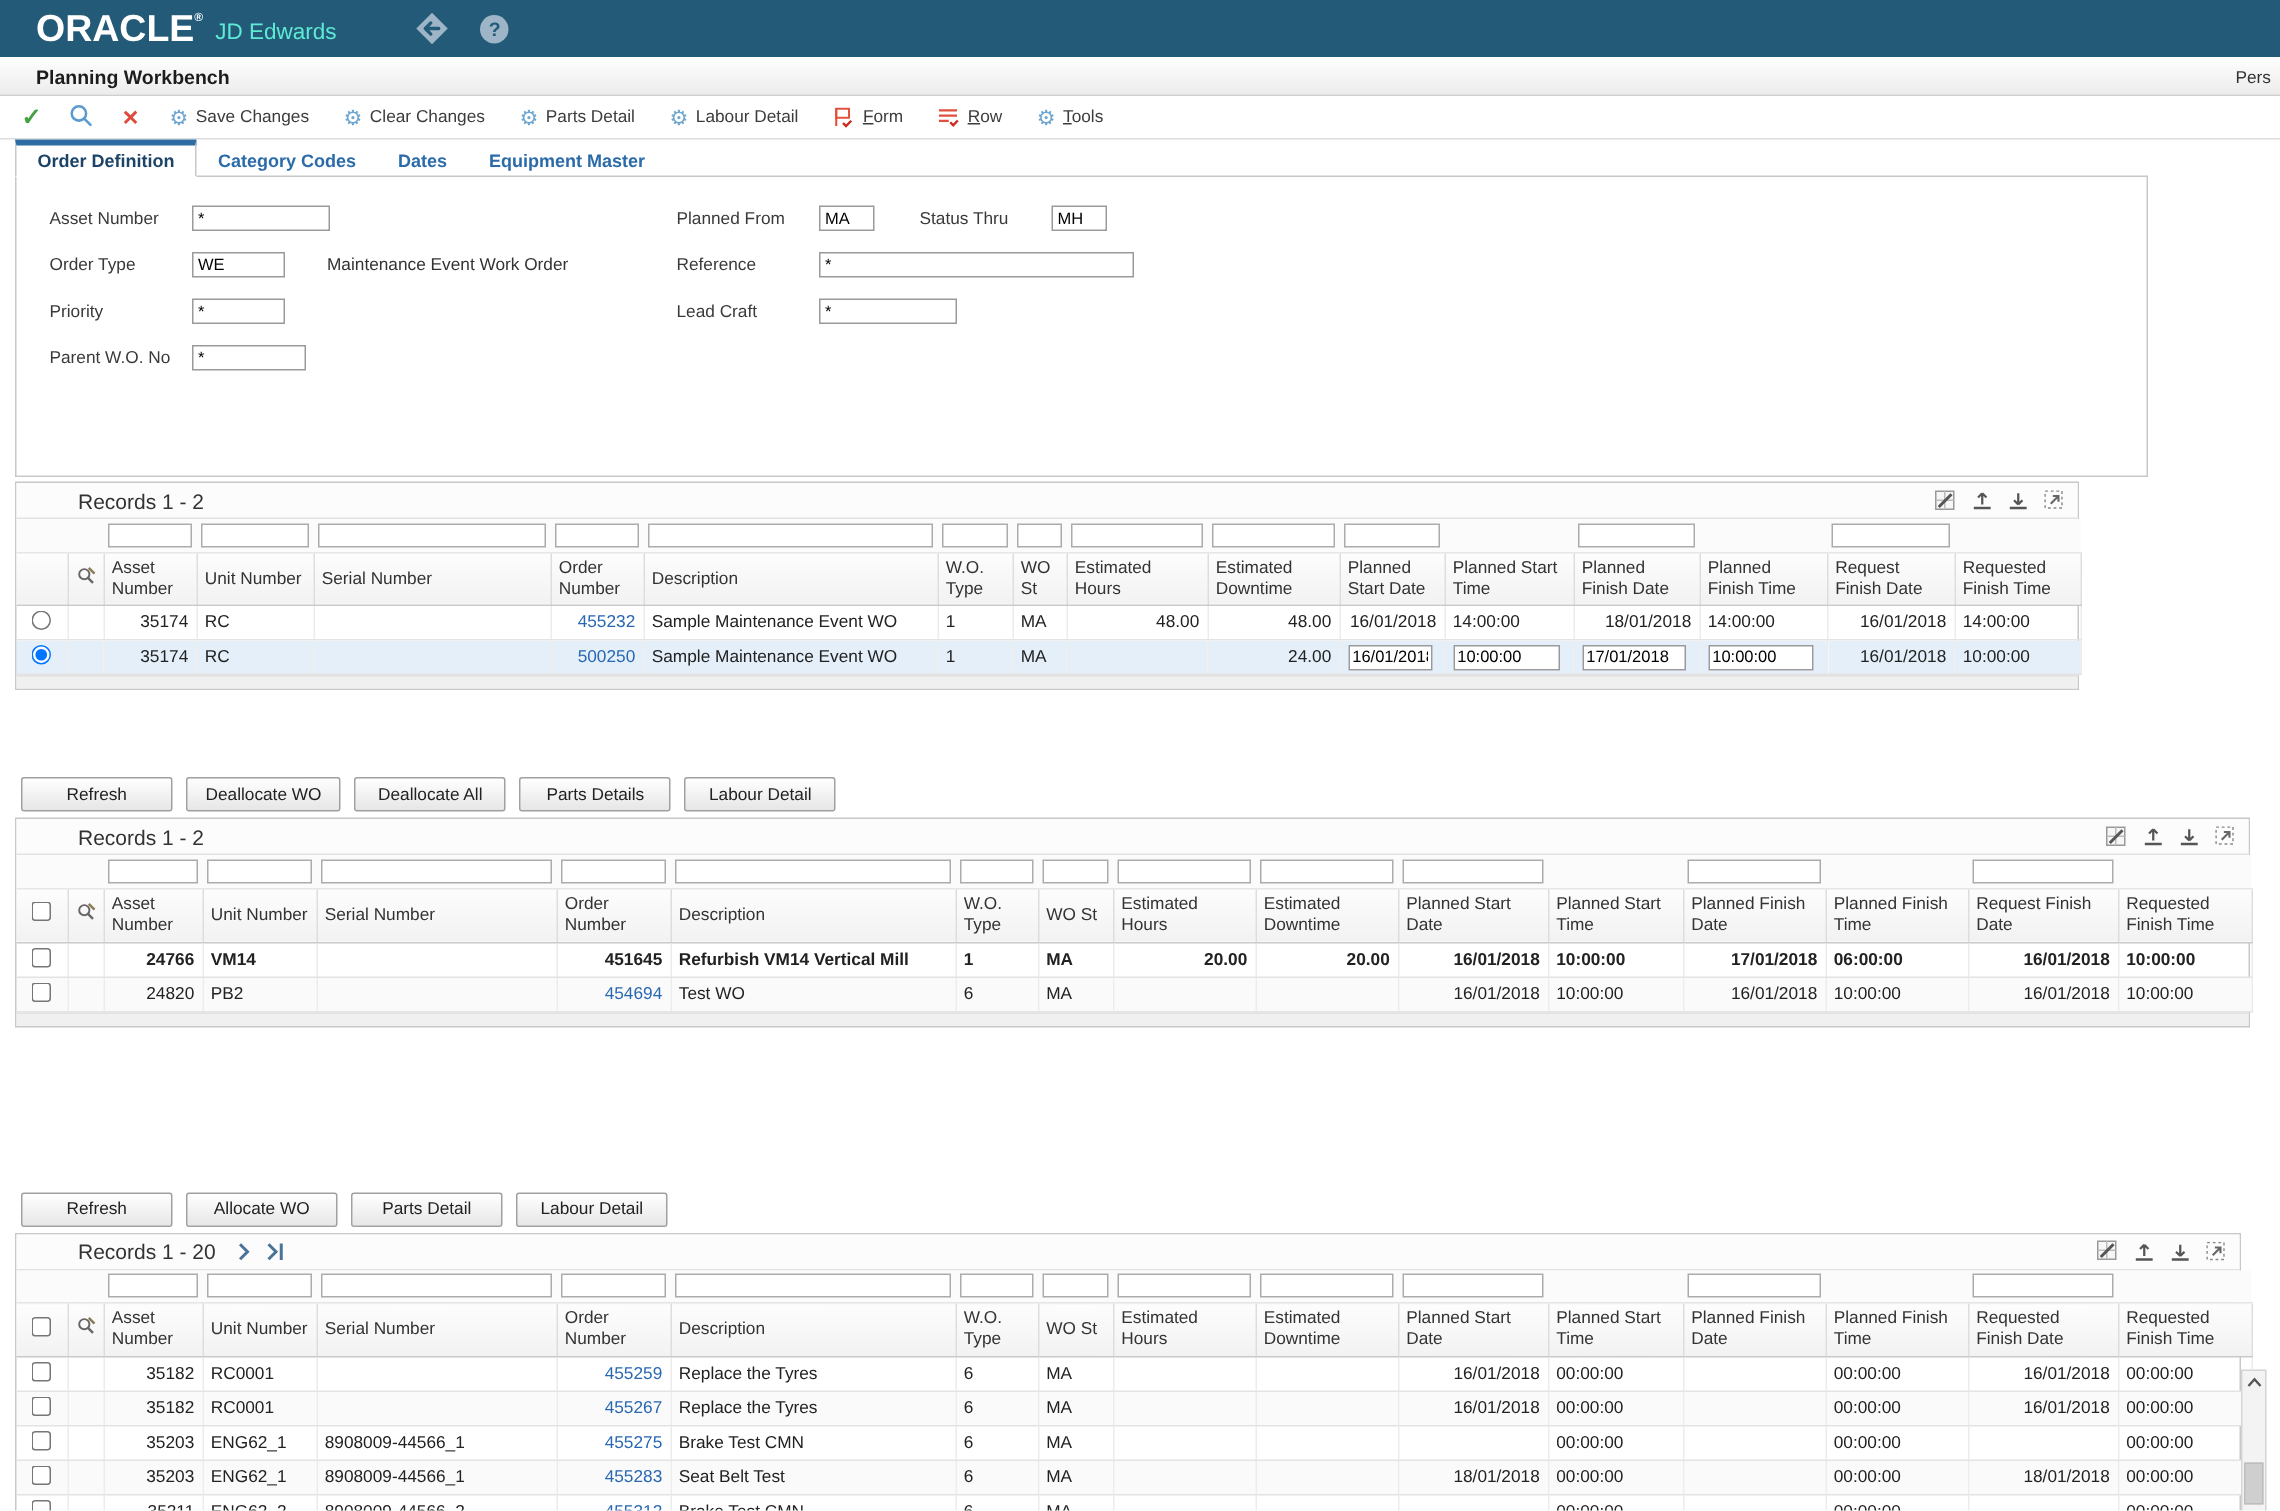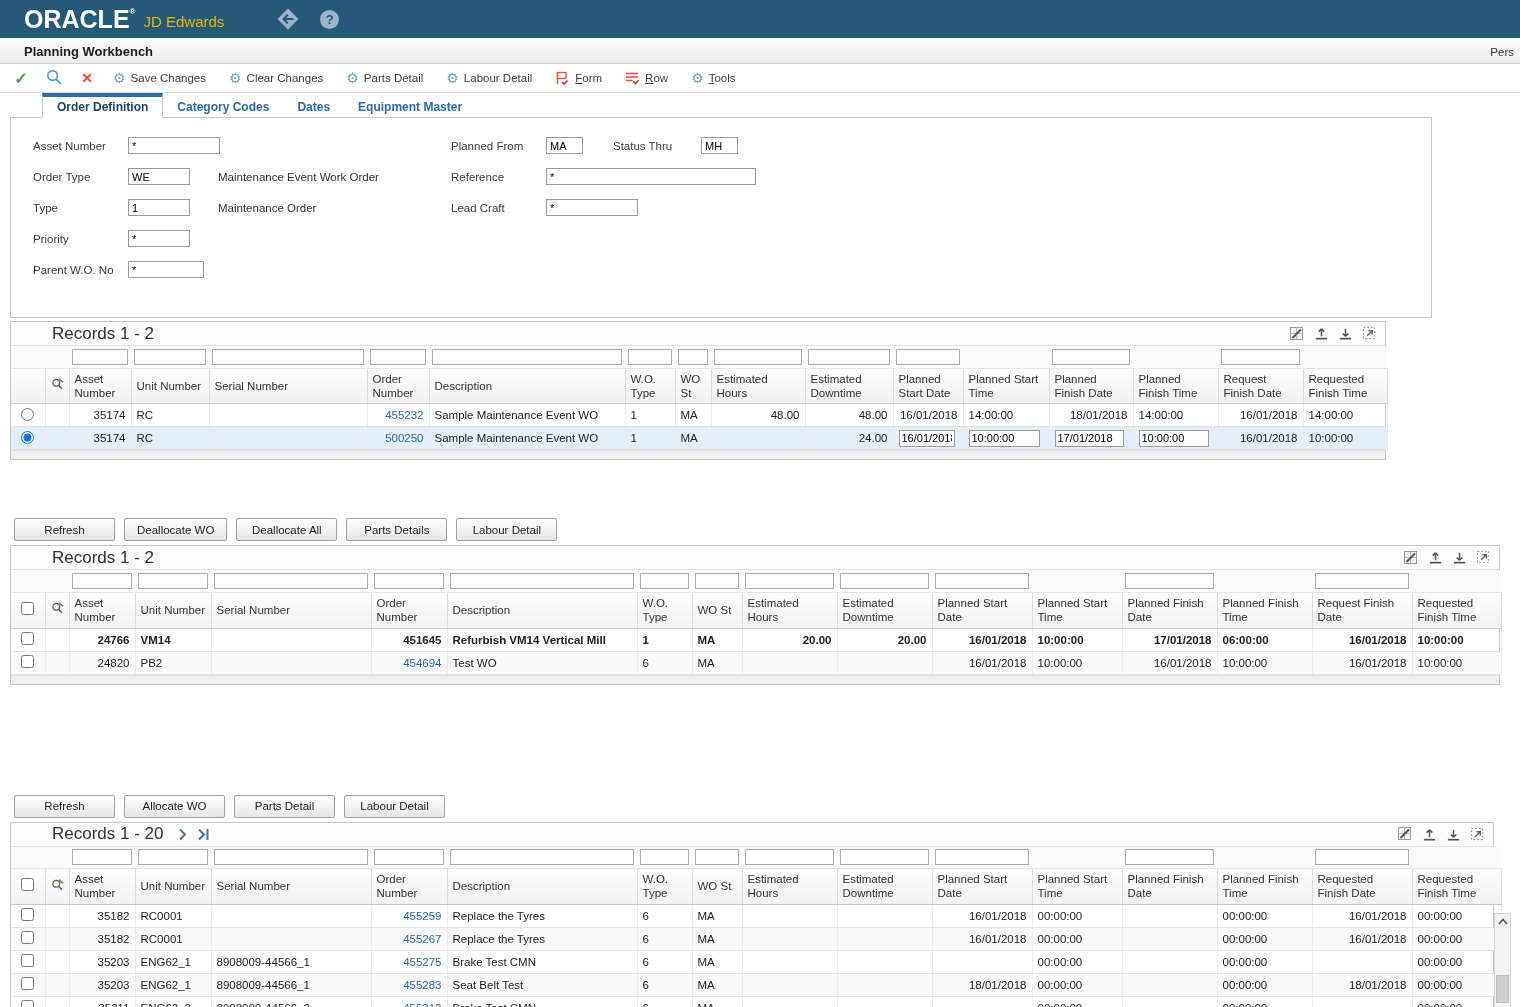--- a/index.html
+++ b/index.html
@@ -3,42 +3,42 @@
 <meta charset="utf-8">
 <style>
   * { margin:0; padding:0; box-sizing:border-box; }
   html,body { width:1520px; height:1007px; overflow:hidden; background:#fff;
     font-family:"Liberation Sans", sans-serif; font-size:12px; color:#222; }
 
   
   .topbar { height:38px; background:#235a78; display:flex; align-items:center; padding-left:24px; }
   .brand { color:#fff; font-size:25px; font-weight:bold; letter-spacing:0px; line-height:1; }
   .brand .reg { font-size:8px; vertical-align:top; position:relative; top:1px; }
-  .product { color:#eab308; font-size:15px; margin-left:8px; position:relative; top:2px; }
+  .product { color:#5eead4; font-size:15px; margin-left:8px; position:relative; top:2px; }
   .topbar-icons { display:flex; align-items:center; gap:20px; margin-left:52px; }
 
   
   .titlebar { height:26px; background:linear-gradient(#fdfdfd,#ececec); border-top:2px solid #fff;
     border-bottom:1px solid #cfcfcf; display:flex; align-items:center; padding:0 6px 0 24px; }
   .titlebar .pt { font-weight:bold; font-size:13px; color:#1d1d1d; }
   .titlebar .pers { margin-left:auto; font-size:11.5px; color:#333; }
 
   
   .toolbar { height:29px; display:flex; align-items:center; gap:7px; padding-left:8px;
     border-bottom:1px solid #dcdcdc; background:#fff; }
   .tb-ico { width:26px; text-align:center; cursor:pointer; }
   .tb-btn { display:flex; align-items:center; gap:5px; padding:0 10px 0 6px; cursor:pointer;
     color:#3c3c3c; font-size:11.5px; white-space:nowrap; }
   .gear { color:#6ea6cf; font-size:14px; line-height:1; }
   .chk { color:#44a043; font-size:16px; font-weight:bold; }
   .xx { color:#df4b3c; font-size:14px; font-weight:bold; }
   .und { text-decoration:underline; }
 
   
-  .tabs { display:flex; align-items:flex-end; padding:4px 4px 0 10px; height:24px;margin-left:32px; }
+  .tabs { display:flex; align-items:flex-end; padding:4px 4px 0 10px; height:24px; }
   .tab { font-weight:bold; font-size:12px; color:#2b6ba8; padding:3px 14px; cursor:pointer; white-space:nowrap; }
   .tab.active { color:#1d4467; border:1px solid #c8c8c8; border-top:4px solid #2e6da4;
     border-bottom:1px solid #fff; background:#fff; margin-bottom:-1px; z-index:2; position:relative; }
 
   
   .formbox { margin:0 0 0 10px; width:1422px; height:201px; border:1px solid #c8c8c8;
     padding:12px 0 0 22px; display:flex; }
   .fcol-left { width:418px; }
   .fcol-right { width:900px; }
   .frow { display:flex; align-items:center; height:31px; }
@@ -46,21 +46,21 @@
   .fin { border:1px solid #9a9a9a; height:17px; font-size:11px; padding:0 3px;
     font-family:"Liberation Sans", sans-serif; }
   .fdesc { color:#333; margin-left:28px; font-size:11.5px; }
   .cbrow { height:31px; display:flex; align-items:center; }
   .cbrow label { font-size:11.5px; color:#3a3a3a; margin-left:4px; }
 
   
   .gridwrap { margin-left:10px; border:1px solid #c8c8c8; background:#fff; position:relative; }
   .g-titlebar { height:24px; background:#fcfcfc; border-bottom:1px solid #e2e2e2;
     display:flex; align-items:center; padding:0 8px 0 12px; }
-  .g-records { font-size:17px; color:#333;padding-left:29px; }
+  .g-records { font-size:14px; color:#333;padding-left:29px; }
   .g-nav { display:flex; align-items:center; gap:10px; margin-left:14px; }
   .g-icons { margin-left:auto; display:flex; align-items:center; gap:9px; }
   .g-icons svg { cursor:pointer; }
 
   table.grid { border-collapse:collapse; table-layout:fixed; font-size:11.5px; width:100%; }
   tr.filterrow td { background:#fbfbfb; padding:2px 3px; height:22px; border-bottom:1px solid #e6e6e6; }
   .filter { width:100%; height:16px; border:1px solid #ababab; }
   th { background:linear-gradient(#fdfdfd,#f2f2f2); font-weight:normal; text-align:left;
     padding:3px 5px; color:#333; border-right:1px solid #ddd; border-bottom:1px solid #c9c9c9;
     height:32px; line-height:1.25; vertical-align:middle; font-size:11.5px; }
@@ -168,25 +168,20 @@
 <div class="formbox">
   <div class="fcol-left">
     <div class="frow">
       <span class="flabel">Asset Number</span>
       <input class="fin" style="width: 92px;" value="*">
     </div>
     <div class="frow">
       <span class="flabel">Order Type</span>
       <input class="fin" style="width: 62px;" value="WE">
       <span class="fdesc">Maintenance Event Work Order</span>
-    </div>
-    <div class="frow">
-      <span class="flabel">Type</span>
-      <input class="fin" style="width: 62px;" value="1">
-      <span class="fdesc">Maintenance Order</span>
     </div>
     <div class="frow">
       <span class="flabel">Priority</span>
       <input class="fin" style="width: 62px;" value="*">
     </div>
     <div class="frow">
       <span class="flabel">Parent W.O. No</span>
       <input class="fin" style="width: 76px;" value="*">
     </div>
   </div>

